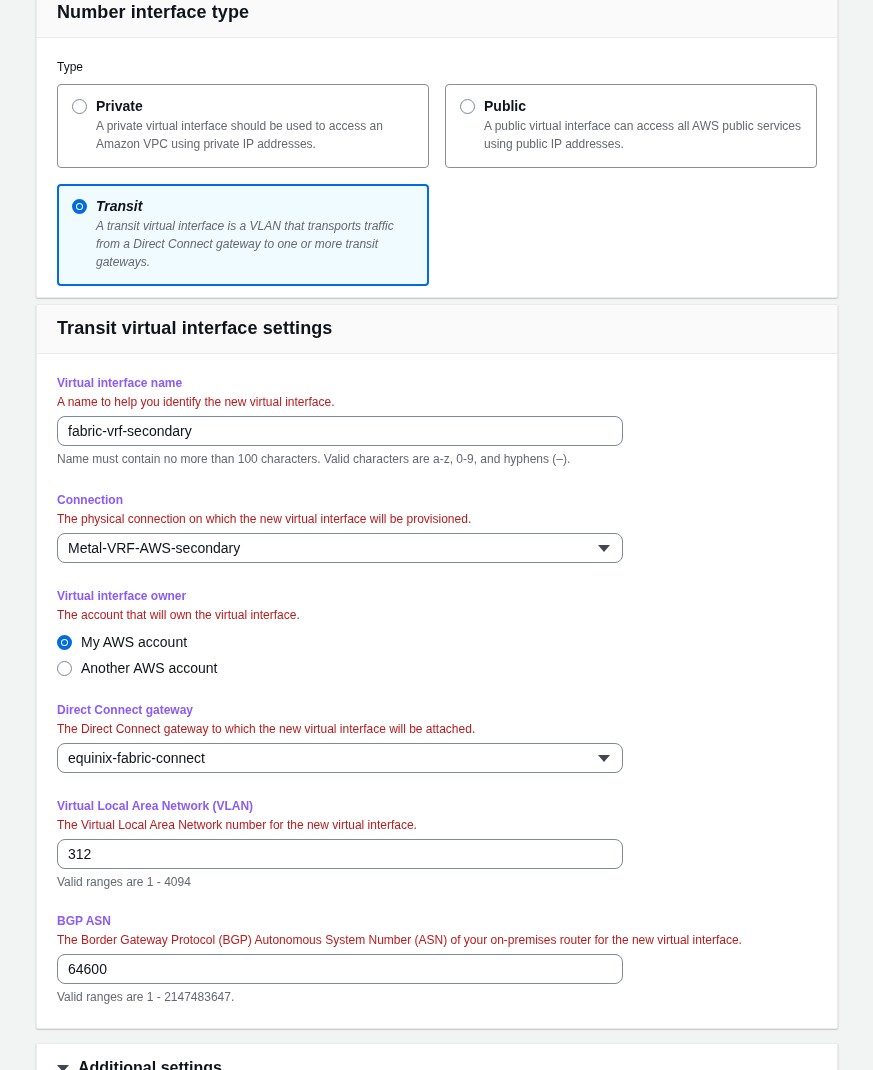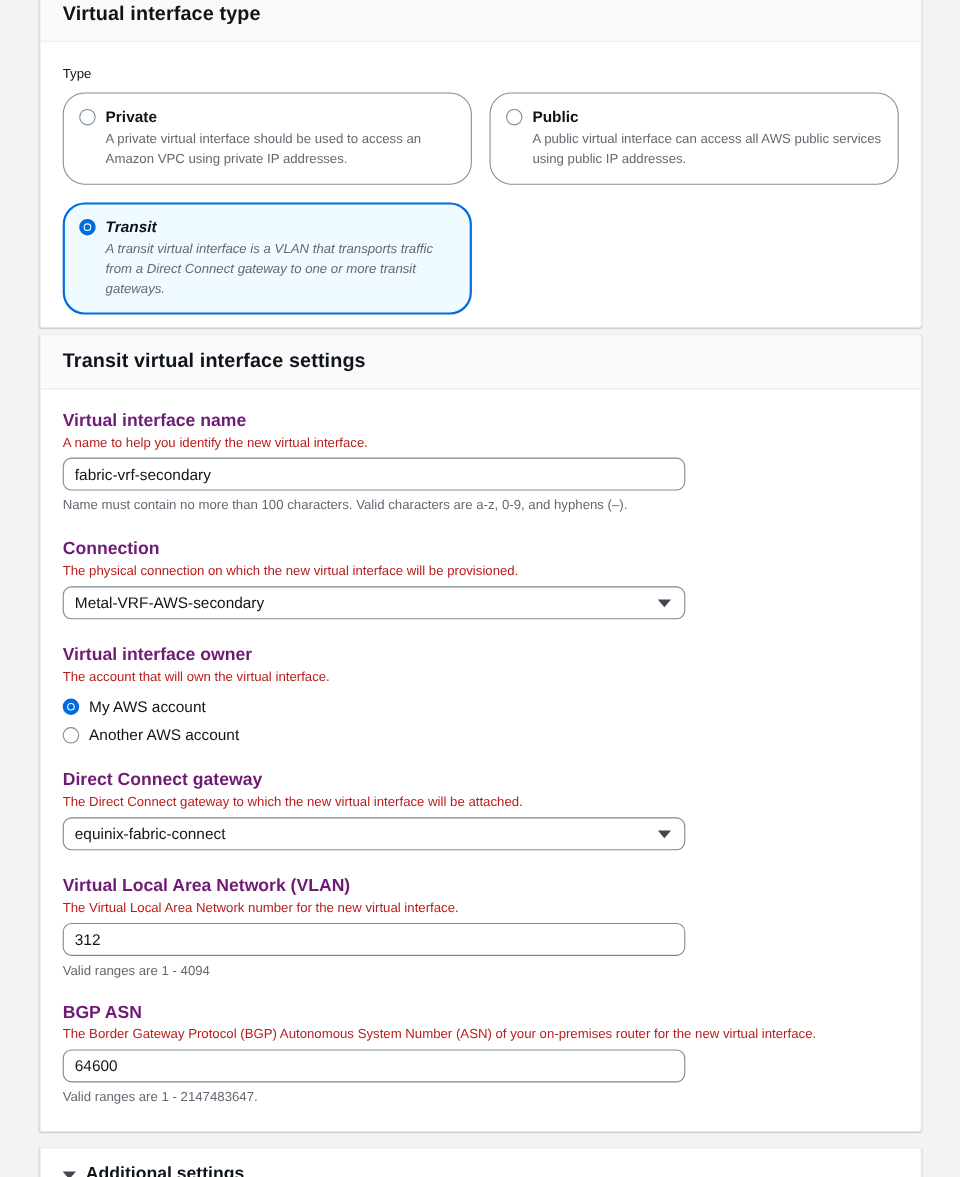--- a/index.html
+++ b/index.html
@@ -52,24 +52,24 @@
     height: 310px;
   }
   #panel-settings {
     top: 304px;
     height: 725px;
   }
 
   
   .field { margin-bottom: 0; }
   .field-label {
-    font-size: 16px;
+    font-size: 12px;
     line-height: 18px;
     font-weight: bold;
-    color: #701a75;
+    color: #8b5cf6;
     margin: 0 0 2px 0;
   }
   .field-desc {
     font-size: 12px;
     line-height: 16px;
     color: #b91c1c;
     margin: 0 0 6px 0;
   }
   .field-constraint {
     font-size: 12px;
@@ -86,21 +86,21 @@
     margin: 0 0 8px 0;
   }
   .tile-grid {
     display: flex;
     flex-wrap: wrap;
     gap: 16px 16px;
   }
   .tile {
     width: 372px;
     border: 1px solid #8c8c94;
-    border-radius: 20px;
+    border-radius: 4px;
     background: #ffffff;
     padding: 12px 14px 14px 14px;
     position: relative;
     cursor: pointer;
   }
   .tile.selected {
     border: 2px solid #006ce0;
     background: #f0fbff;
     padding: 11px 13px 13px 13px;
     font-style: italic;
@@ -239,21 +239,21 @@
     color: #0f141a;
   }
 </style>
 </head>
 <body>
 
 <div class="page">
 
   <section class="panel" id="panel-type">
     <div class="panel-header">
-      <h2>Virtual interface type</h2>
+      <h2>Number interface type</h2>
     </div>
     <div class="panel-body">
       <div class="tile-label">Type</div>
 
       <div class="tile-grid">
 
         <div class="tile">
           <div class="tile-row">
             <span class="radio"></span>
             <div class="tile-texts">

